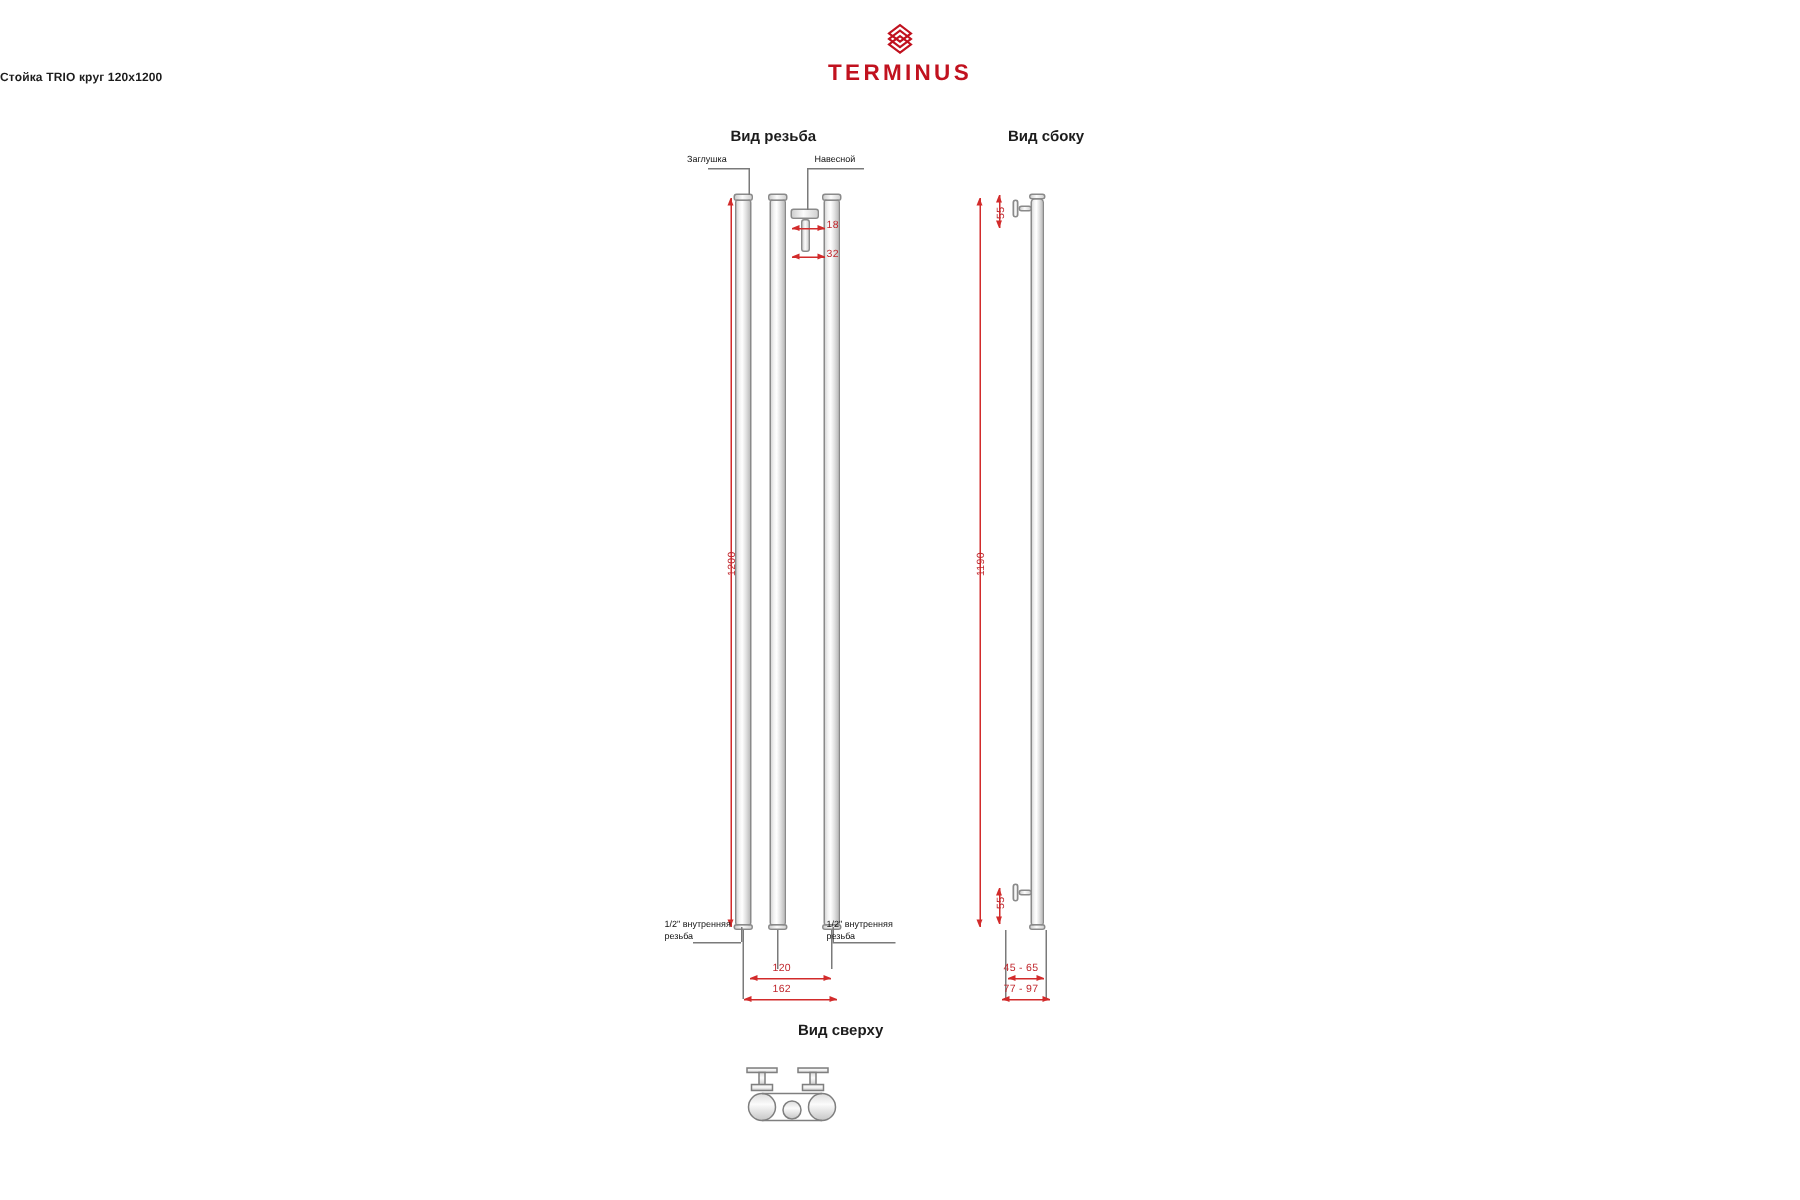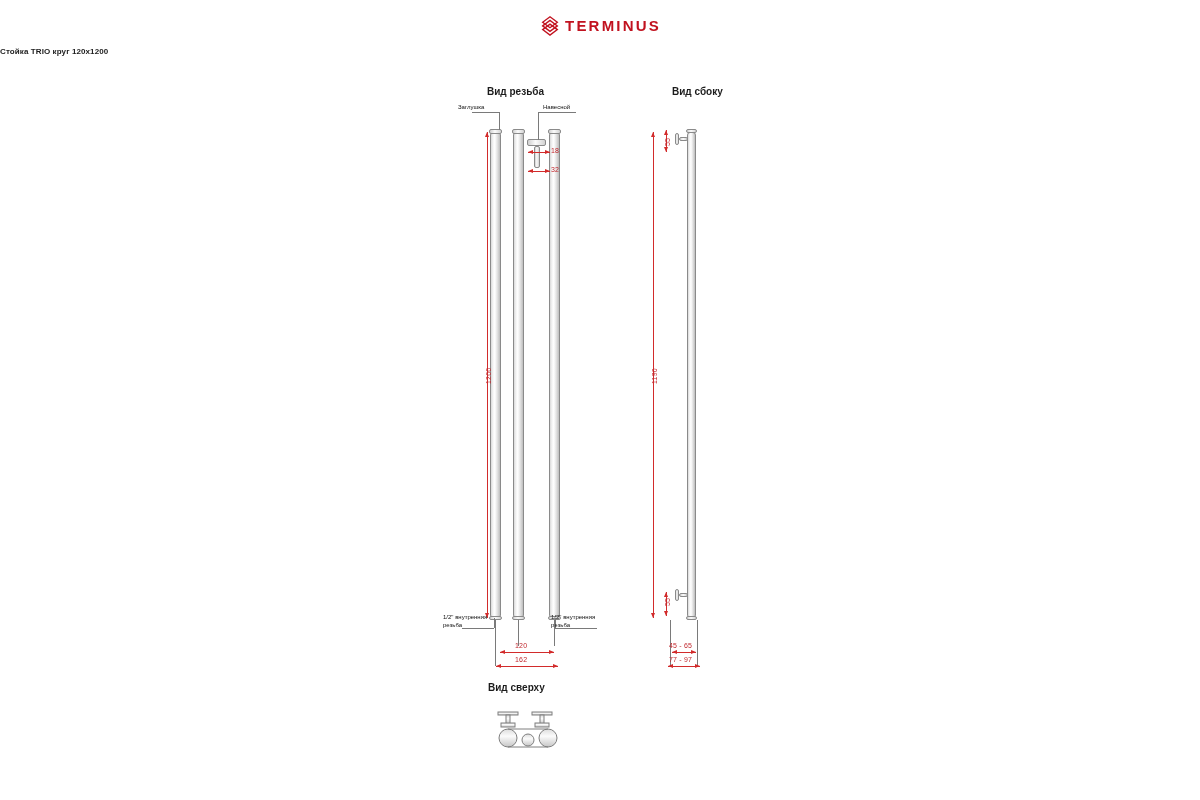--- a/index.html
+++ b/index.html
@@ -24,20 +24,21 @@
   
   .brand {
     position: absolute;
     left: 0;
     right: 0;
     top: 14px;
     display: flex;
     justify-content: center;
     align-items: center;
     gap: 4px;
+    flex-direction: column;
   }
   .brand-mark {
     width: 22px;
     height: 22px;
     display: block;
   }
   .brand-name {
     color: #c1121f;
     font-size: 15px;
     font-weight: bold;
@@ -59,21 +60,21 @@
   
   .view-caption {
     position: absolute;
     font-size: 10px;
     font-weight: bold;
     color: #1c1c1c;
     white-space: nowrap;
   }
   #cap-front { left: 487px; top: 86px; }
   #cap-side  { left: 672px; top: 86px; }
-  #cap-top   { left: 488px; top: 682px; }
+  #cap-top   { left: 532px; top: 682px; }
 
   
   .tube {
     position: absolute;
     background: linear-gradient(to right,#d9d9d9 0%,#f4f4f4 22%,#ffffff 42%,#e2e2e2 70%,#bdbdbd 100%);
     border: 1px solid #8a8a8a;
     box-sizing: border-box;
     border-radius: 3px;
   }
   .cap {

